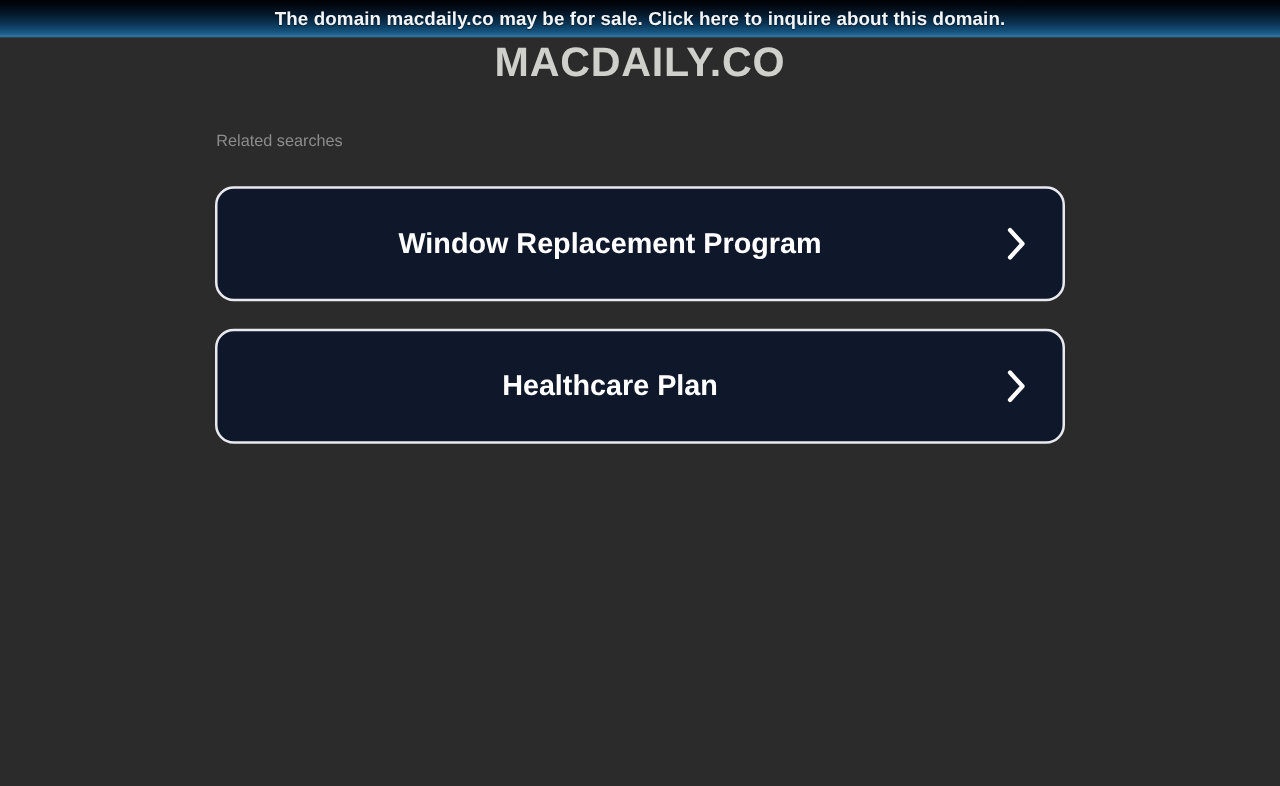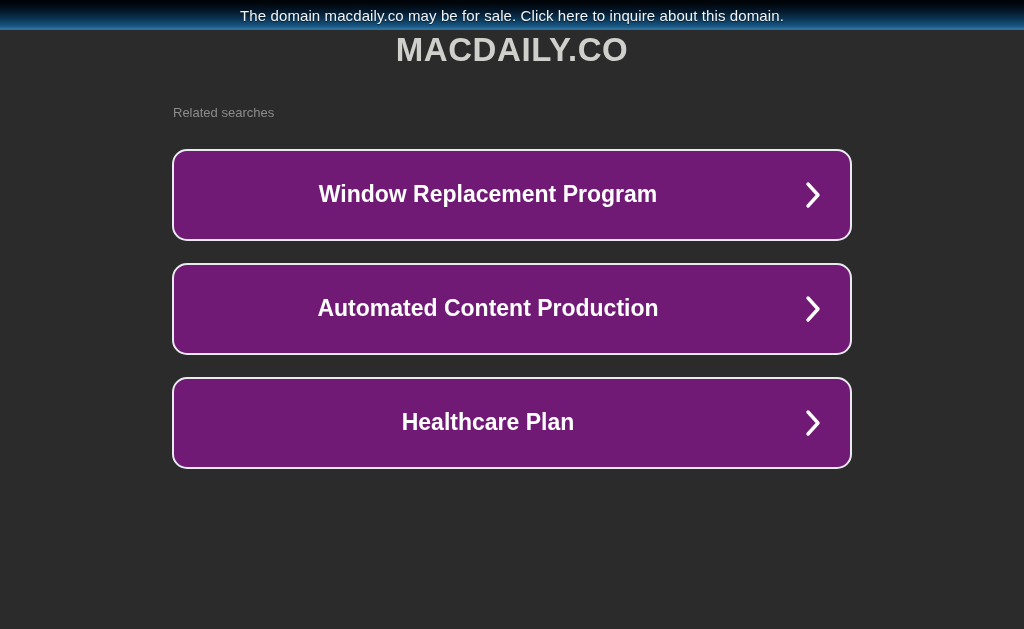--- a/index.html
+++ b/index.html
@@ -41,21 +41,21 @@
     position: absolute;
     left: 0; right: 0; bottom: 0;
     height: 2px;
     background: #2f6f9c;
   }
   .sale-banner-text {
     position: relative;
     z-index: 2;
     color: #f2f4f6;
     font-size: 15px;
-    font-weight: 400;
+    font-weight: 700;
     letter-spacing: 0.1px;
     line-height: 1;
     text-shadow: 0 1px 1px rgba(0,0,0,0.55);
     white-space: nowrap;
   }
 
   
   .page {
     width: 1024px;
     height: 599px;
@@ -98,21 +98,21 @@
 
   .search-item {
     position: relative;
     display: flex;
     align-items: center;
     justify-content: center;
     width: 680px;
     height: 92px;
     box-sizing: border-box;
     margin-bottom: 22px;
-    background: #701a75;
+    background: #0f172a;
     border: 2px solid #e9eaf0;
     border-radius: 15px;
     cursor: pointer;
     text-decoration: none;
     user-select: none;
   }
   .search-item:last-child {
     margin-bottom: 0;
   }
 
@@ -161,28 +161,20 @@
 
       <li class="search-item">
         <span class="search-item-label">Window Replacement Program</span>
         <span class="chevron-icon">
           <svg viewBox="0 0 18 30" xmlns="http://www.w3.org/2000/svg" aria-hidden="true">
             <polyline points="4,4 14,15 4,26" fill="none" stroke="#ffffff" stroke-width="3.4" stroke-linecap="round" stroke-linejoin="round"></polyline>
           </svg>
         </span>
       </li>
 
-      <li class="search-item">
-        <span class="search-item-label">Automated Content Production</span>
-        <span class="chevron-icon">
-          <svg viewBox="0 0 18 30" xmlns="http://www.w3.org/2000/svg" aria-hidden="true">
-            <polyline points="4,4 14,15 4,26" fill="none" stroke="#ffffff" stroke-width="3.4" stroke-linecap="round" stroke-linejoin="round"></polyline>
-          </svg>
-        </span>
-      </li>
 
       <li class="search-item">
         <span class="search-item-label">Healthcare Plan</span>
         <span class="chevron-icon">
           <svg viewBox="0 0 18 30" xmlns="http://www.w3.org/2000/svg" aria-hidden="true">
             <polyline points="4,4 14,15 4,26" fill="none" stroke="#ffffff" stroke-width="3.4" stroke-linecap="round" stroke-linejoin="round"></polyline>
           </svg>
         </span>
       </li>
 

